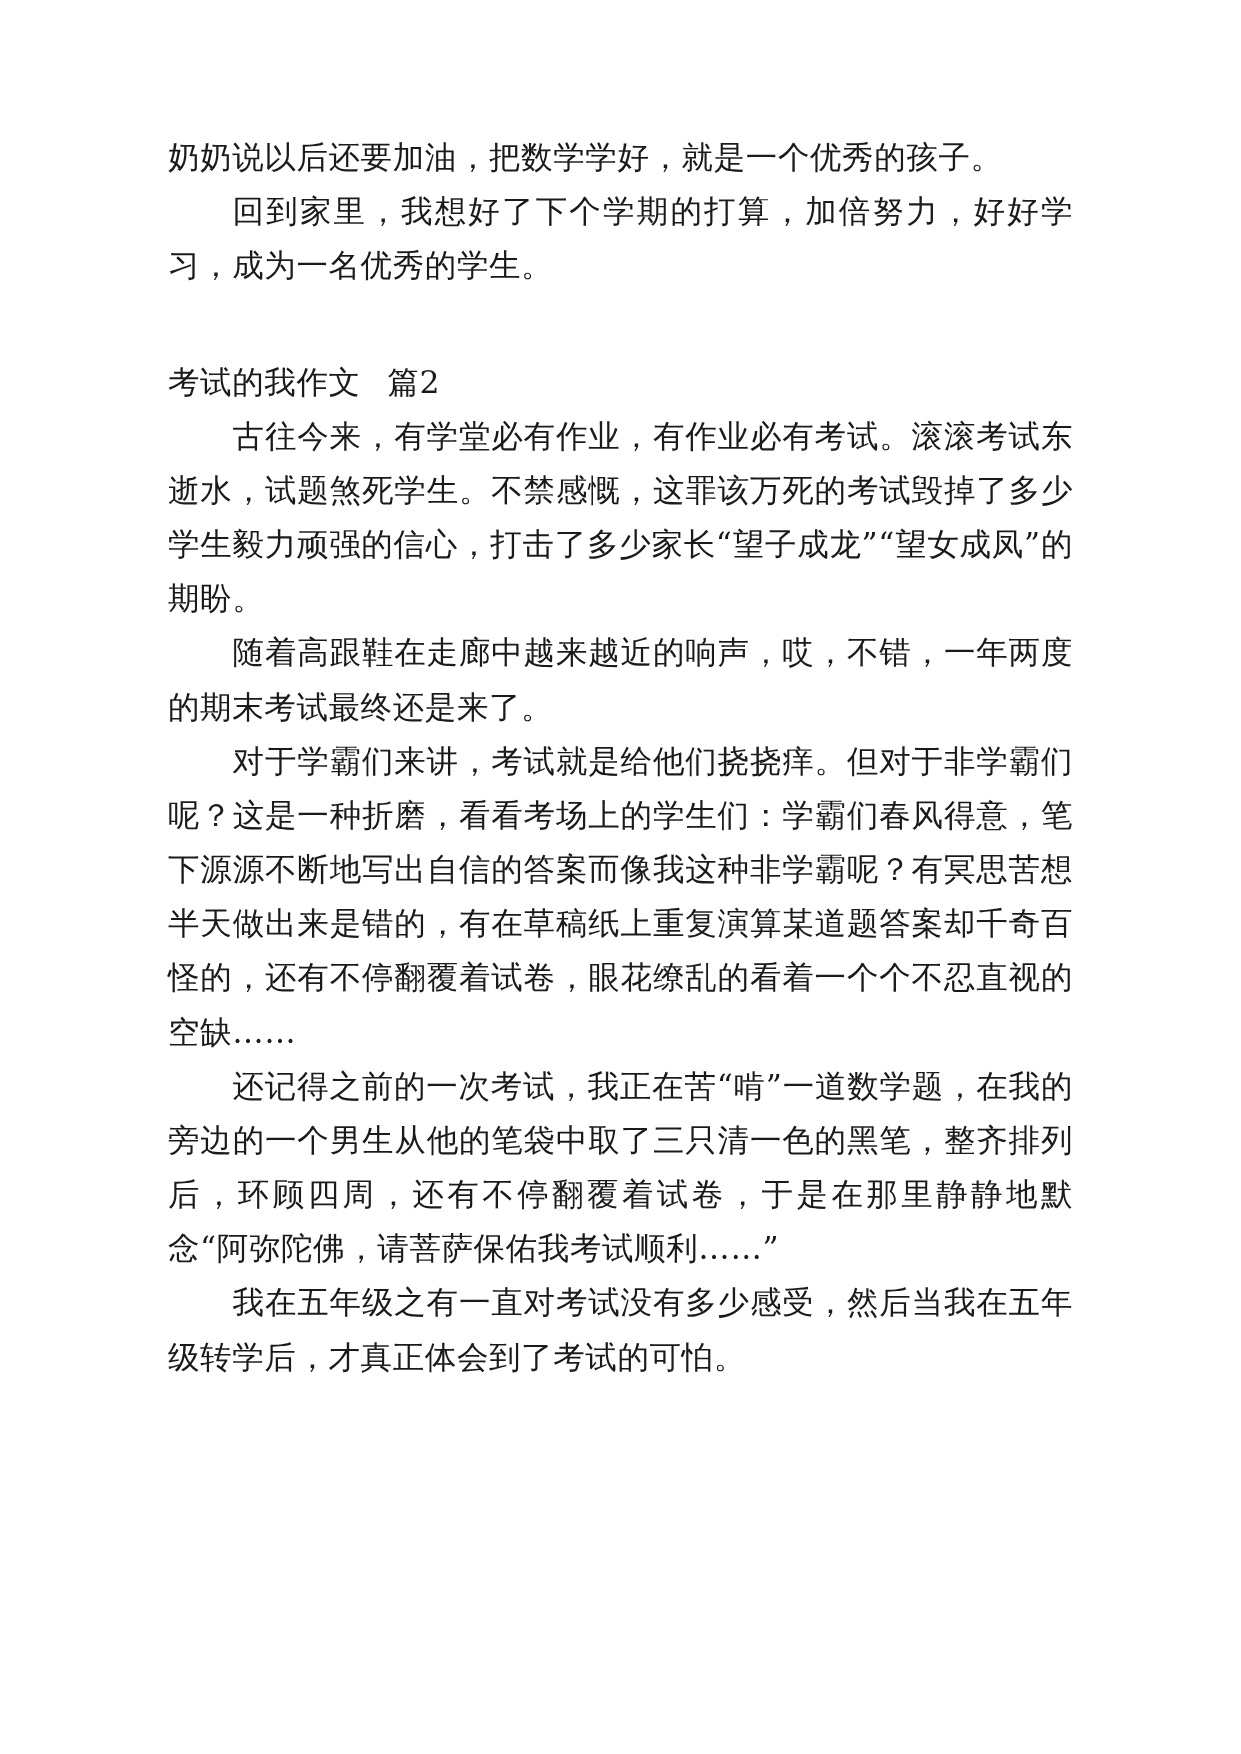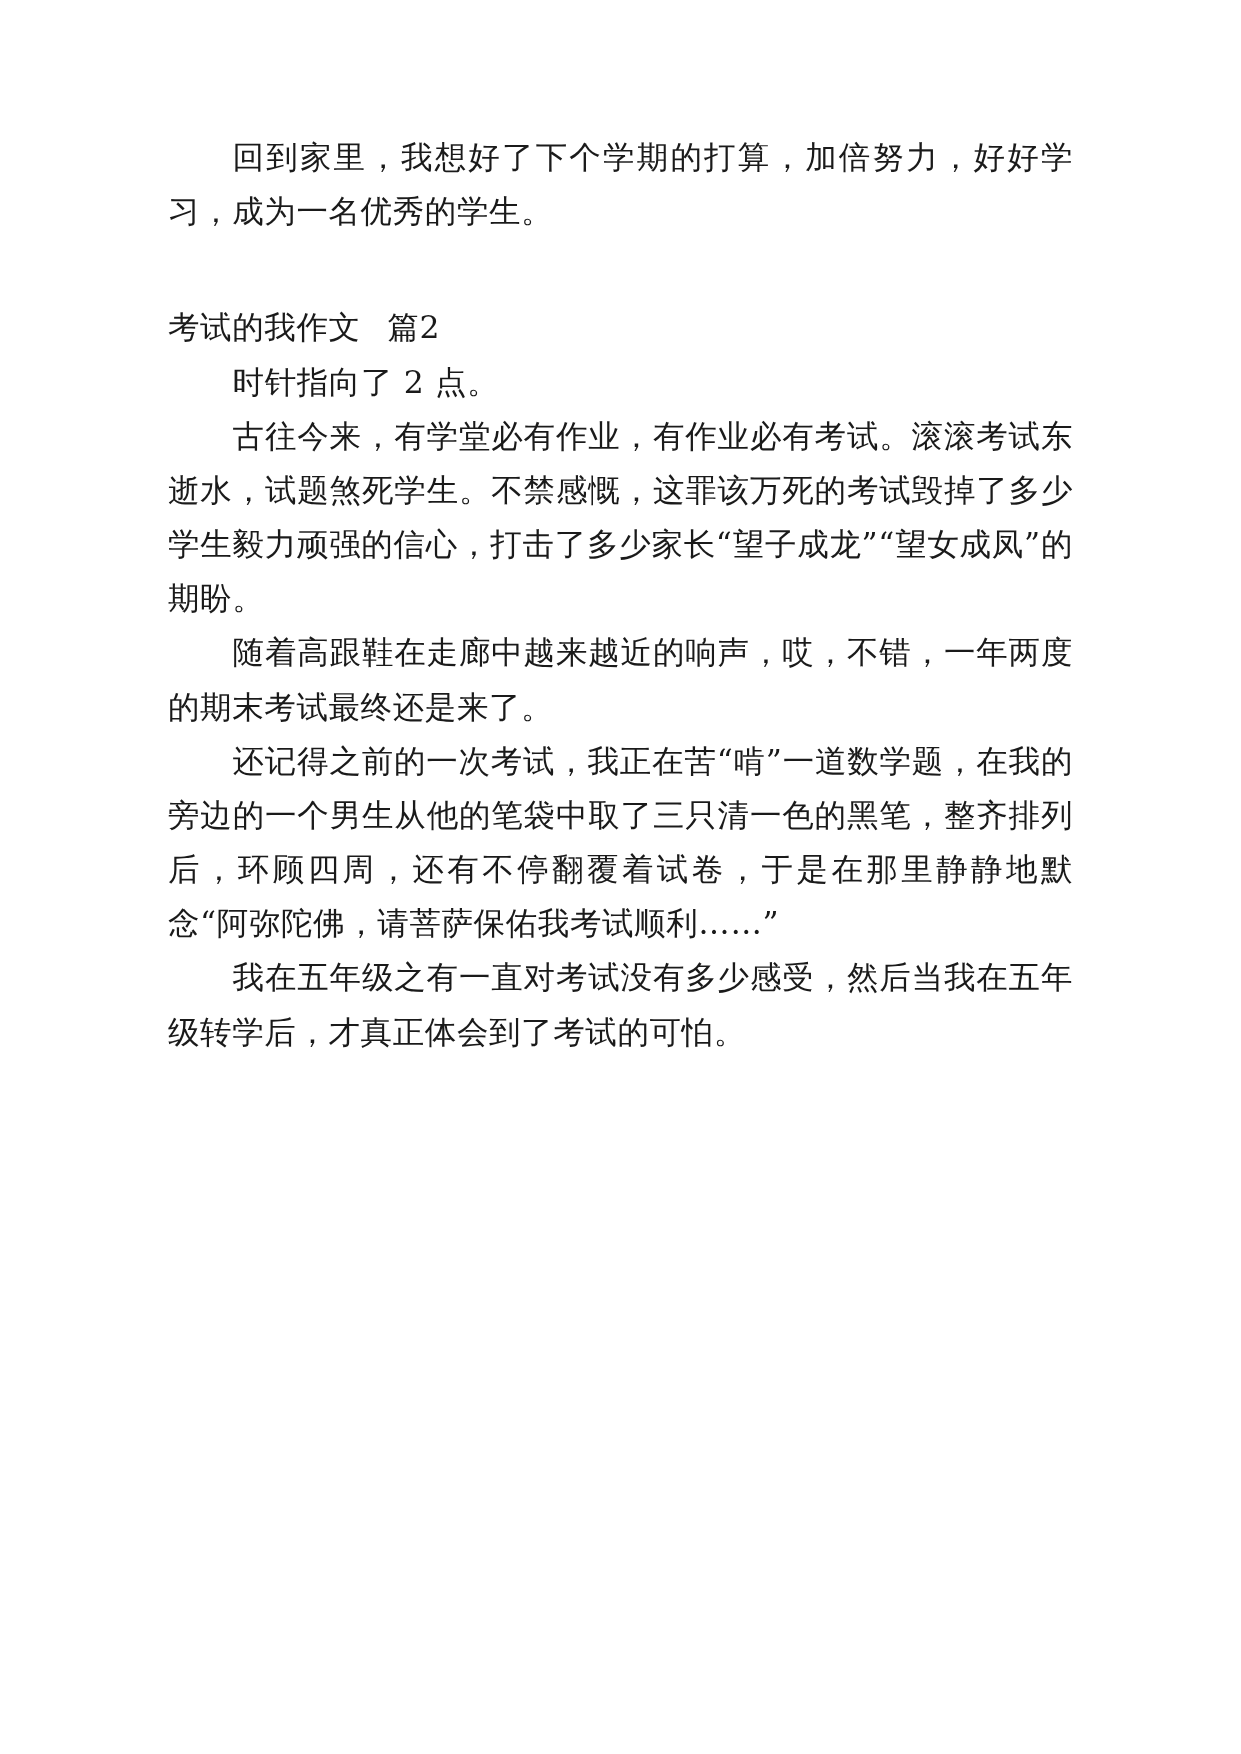--- a/index.html
+++ b/index.html
@@ -47,32 +47,33 @@
     display: inline-block;
     width: 0.85em;
   }
 </style>
 </head>
 <body>
 
 <div class="page">
   <div class="doc">
 
+    <p class="noindent">奶奶说以后还要加油，把数学学好，就是一个优秀的孩子。</p>
 
     <p class="indent">回到家里，我想好了下个学期的打算，加倍努力，好好学习，成为一名优秀的学生。</p>
 
     <div class="spacer-lg"></div>
 
     <p class="heading"><span>考试的我作文</span><span class="gap"></span><span>篇2</span></p>
 
-    <p class="indent">时针指向了 2 点。</p>
 
     <p class="indent">古往今来，有学堂必有作业，有作业必有考试。滚滚考试东逝水，试题煞死学生。不禁感慨，这罪该万死的考试毁掉了多少学生毅力顽强的信心，打击了多少家长“望子成龙”“望女成凤”的期盼。</p>
 
     <p class="indent">随着高跟鞋在走廊中越来越近的响声，哎，不错，一年两度的期末考试最终还是来了。</p>
 
+    <p class="indent">对于学霸们来讲，考试就是给他们挠挠痒。但对于非学霸们呢？这是一种折磨，看看考场上的学生们：学霸们春风得意，笔下源源不断地写出自信的答案而像我这种非学霸呢？有冥思苦想半天做出来是错的，有在草稿纸上重复演算某道题答案却千奇百怪的，还有不停翻覆着试卷，眼花缭乱的看着一个个不忍直视的空缺……</p>
 
     <p class="indent">还记得之前的一次考试，我正在苦“啃”一道数学题，在我的旁边的一个男生从他的笔袋中取了三只清一色的黑笔，整齐排列后，环顾四周，还有不停翻覆着试卷，于是在那里静静地默念“阿弥陀佛，请菩萨保佑我考试顺利……”</p>
 
     <p class="indent">我在五年级之有一直对考试没有多少感受，然后当我在五年级转学后，才真正体会到了考试的可怕。</p>
 
   </div>
 </div>
 
 </body></html>

